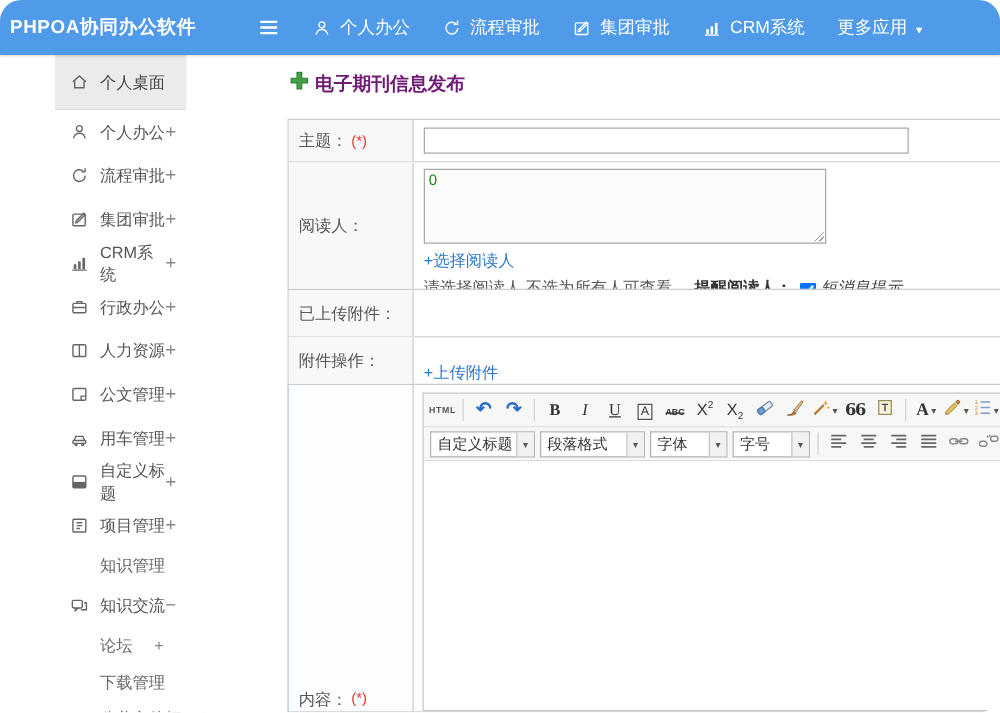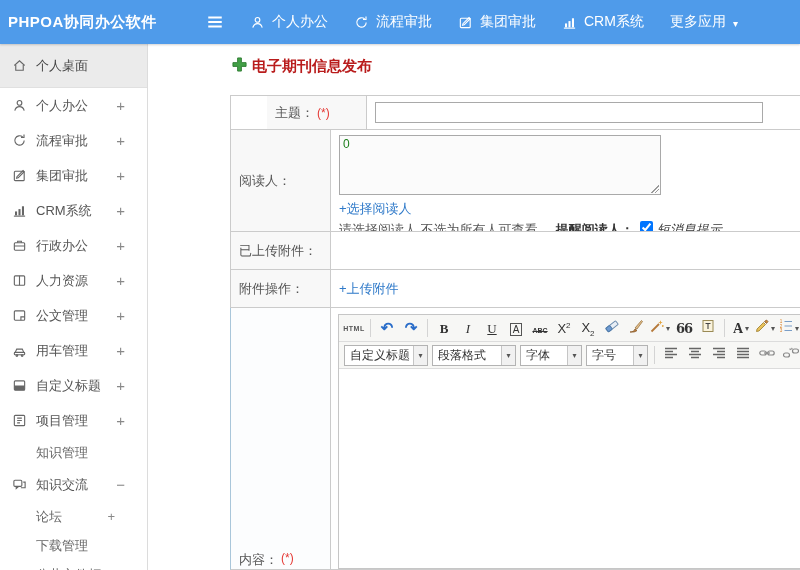--- a/index.html
+++ b/index.html
@@ -1,70 +1,70 @@
 <!DOCTYPE html>
 <html><head>
 <meta charset="utf-8">
 <style>
   * { margin:0; padding:0; box-sizing:border-box; }
   html,body { width:800px; height:570px; overflow:hidden; font-family:"Liberation Sans",sans-serif; }
-  .screen { position:relative; width:800px; height:570px; background:#fff; overflow:hidden; }
+  .screen { position:relative; width:800px; height:570px; background:#fff; overflow:hidden;border-radius:17px; }
 
   
   .navbar { position:absolute; left:0; top:0; width:800px; height:44px; background:#4f9bea;
             box-shadow:0 1px 2px rgba(0,0,0,.18); color:#fff; z-index:5; }
   .logo { position:absolute; left:8px; top:0; line-height:44px; font-size:15px; font-weight:bold; letter-spacing:.5px; }
   .hamburger { position:absolute; left:205px; top:13px; width:20px; height:18px; color:#fff; cursor:pointer; }
   .nav-items { position:absolute; left:250px; top:0; height:44px; display:flex; align-items:center; gap:26px; }
   .nav-item { display:flex; align-items:center; gap:7px; font-size:14px; color:#fff; cursor:pointer; white-space:nowrap; }
   .nav-item svg { display:block; }
   .caret { font-size:10px; line-height:1; }
 
   
-  .sidebar { position:absolute; left:0; top:44px; width:148px; height:526px; background:#fff;
-             border-right:1px solid #dcdcdc; overflow:hidden; color:#555; }
+  .sidebar { position:absolute; left:16px; top:44px; width:148px; height:526px; background:#fff;
+             border-right:1px solid #dcdcdc; overflow:hidden; color:#555;padding-left:28px; }
   .side-item { display:flex; align-items:center; height:35px; padding-left:12px; font-size:13px; cursor:pointer; }
   .side-item.active { height:44px; background:#ebebeb; border-bottom:1px solid #e0e0e0; color:#444; }
   .side-item .s-ic { display:flex; margin-right:9px; color:#666; }
   .side-item.sub { height:29px; padding-left:36px; color:#666; }
   .expand { margin-left:auto; margin-right:22px; color:#888; font-size:15px; line-height:1; }
   .side-item.sub .expand { margin-right:32px; font-size:13px; }
 
   
   .content { position:absolute; left:149px; top:44px; width:651px; height:526px; background:#fff; overflow:hidden; }
   .page-title-row { position:absolute; left:83px; top:13px; display:flex; align-items:center; gap:5px; }
-  .page-title-row h1 { font-size:15px; color:#b91c1c; font-weight:bold; }
+  .page-title-row h1 { font-size:15px; color:#701a75; font-weight:bold; }
 
   .form-table { position:absolute; left:81px; top:51px; right:0; bottom:0; border-top:1px solid #cbcbcb;
                 display:flex; flex-direction:column; }
   .frow { display:flex; border-bottom:1px solid #cbcbcb; border-left:1px solid #cbcbcb; background:#fff; }
   .fcell-label { width:100px; background:#f8f8f8; border-right:1px solid #cbcbcb; padding-left:8px;
                  font-size:13px; color:#555; display:flex; align-items:center; flex-shrink:0; }
   .fcell-val { flex:1; min-width:0; }
   .req { color:#e53935; margin-left:3px; font-size:12px; }
-  .r-subject { height:34px;padding-left:36px; }
+  .r-subject { height:34px; }
   .r-subject .fcell-val { display:flex; align-items:center; padding-left:8px; }
   .subject-input { width:388px; height:21px; border:1px solid #a9a9a9; background:#fff; font-size:13px; padding:0 3px; }
   .r-readers { height:102px; overflow:hidden; }
   .r-readers .fcell-val { padding:5px 0 0 8px; font-size:13px; }
   .ta-wrap { position:relative; display:inline-block; }
   .readers-ta { width:322px; height:60px; border:1px solid #a9a9a9; background:#fbfbfb; resize:none;
                 font-size:12px; color:#1b7e1b; padding:1px 3px; font-family:"Liberation Sans",sans-serif; }
   .ta-wrap::after { content:""; position:absolute; right:2px; bottom:5px; width:8px; height:8px;
                     background:linear-gradient(135deg,transparent 50%,#999 50%,#999 58%,transparent 58%,transparent 72%,#999 72%,#999 80%,transparent 80%); }
   .link { color:#2e79c9; font-size:13px; text-decoration:none; cursor:pointer; display:inline-block; }
   .sel-readers { margin-top:2px; }
-  .hint-row { margin-top:3px; display:flex; align-items:flex-start; font-size:13px; color:#555; }
+  .hint-row { margin-top:3px; display:flex; align-items:flex-end; font-size:13px; color:#555; }
   .remind { font-weight:bold; color:#333; margin-left:18px; }
   .hint-row input[type=checkbox] { margin:0 4px 0 6px; width:13px; height:13px; }
   .sms-label { color:#333;font-style:italic; }
   .r-section { height:32px; background:#e9e9e9; border-bottom:1px solid #cbcbcb; border-left:1px solid #c0c0c0;
                display:flex; align-items:center; padding-left:10px; font-size:13px; font-weight:bold; color:#444; }
   .r-attach { height:38px; }
-  .r-attach .fcell-val { display:flex; align-items:center; padding-left:8px; }
+  .r-attach .fcell-val { display:flex; align-items:flex-end; padding-left:8px; }
   .r-content { flex:1; border-left:1px solid #a9c6da; overflow:hidden; }
   .r-content .fcell-label { background:#fcfdfe; align-items:flex-end; }
   .r-content .fcell-label .lbl-inner { margin-top:172px; display:flex; }
 
   
   .editor { flex:1; margin:6px -2px 0 7px; border:1px solid #c6c6c6; display:flex; flex-direction:column; overflow:hidden; background:#fff; }
   .tb { display:flex; align-items:center; padding:0 3px; background:#f7f7f5; border-bottom:1px solid #dcdcdc;
         overflow:hidden; white-space:nowrap; flex-shrink:0; }
   .tb.row1 { height:27px; }
   .tb.row2 { height:27px; }

